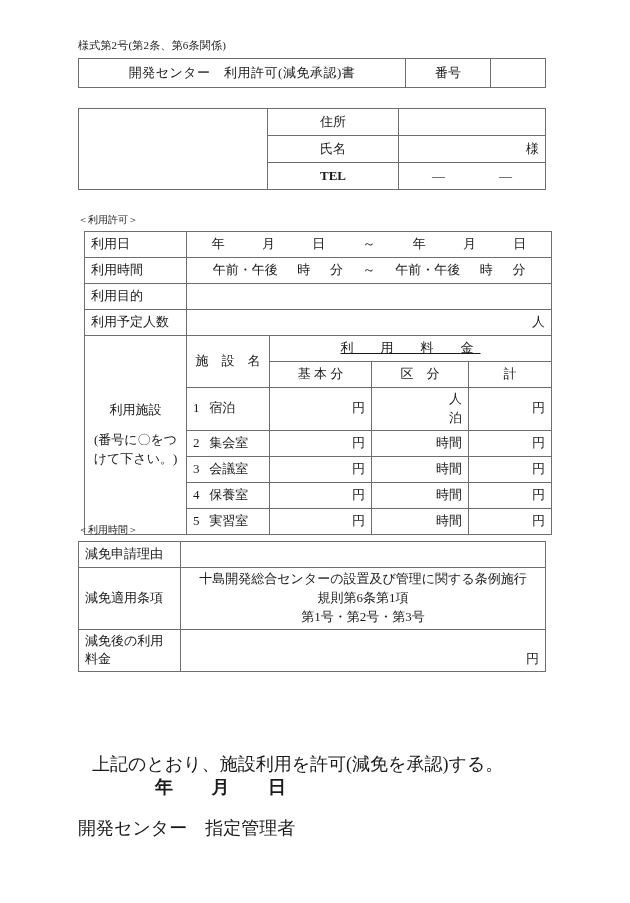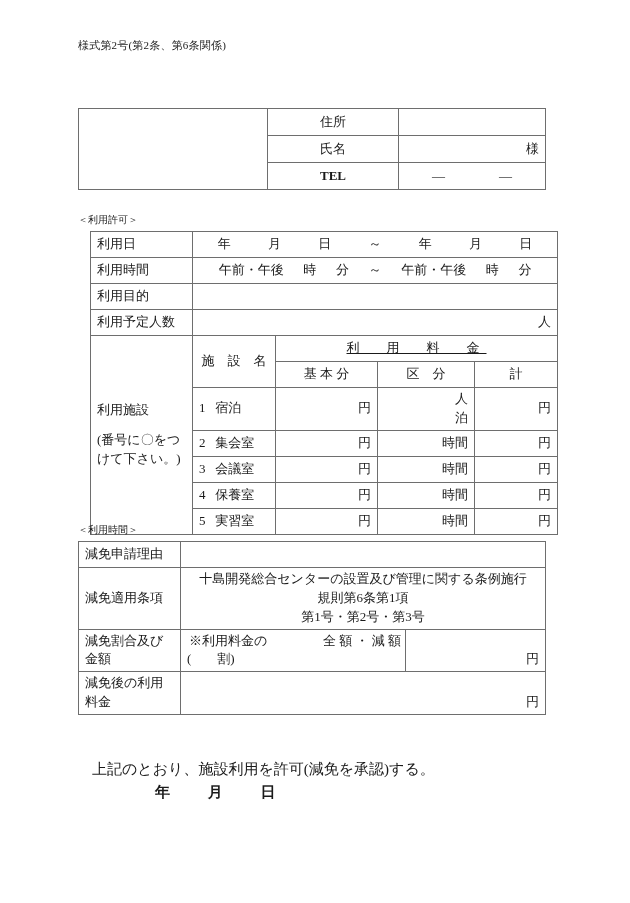--- a/index.html
+++ b/index.html
@@ -66,21 +66,21 @@
     position: absolute;
     left: 78px;
     font-size: 10px;
     white-space: nowrap;
     text-align: right;
   }
   #sec-permit { top: 213px; }
   #sec-reduce { top: 523px; }
 
   
-  #permit-table { left: 90px; top: 231px; width: 467px; border-radius: 10px; }
+  #permit-table { left: 84px; top: 231px; width: 467px; border-radius: 10px; }
   #permit-table td { height: 21px; }
 
   .spread {
     display: flex;
     justify-content: space-around;
     align-items: center;
     width: 100%;
     white-space: nowrap;
   }
   .spread-time {
@@ -88,48 +88,62 @@
     justify-content: space-evenly;
     align-items: center;
     width: 100%;
     white-space: nowrap;
   }
   .wide-sp { letter-spacing: 7px; text-decoration: underline; }
 
   .fac-label {
     line-height: 1.5;
     padding-top: 4px;
+    text-align: center;
   }
   .fac-label .sub { display: block; margin-top: 12px; }
   .stack { line-height: 1.15; }
 
   
   #reduce-table { left: 78px; top: 541px; width: 467px; }
   #reduce-table td { height: 21px; margin-left: 12px; }
   .clause { line-height: 1.5; padding: 4px 6px; }
 
   
   .foot {
     position: absolute;
-    font-size: 15px;
-    white-space: nowrap;
-    margin-top: 8px;
+    font-size: 18px;
+    white-space: nowrap;
   }
   #foot-statement { left: 92px; top: 752px; }
   #foot-date      { left: 155px; top: 775px; letter-spacing: 0px; font-weight: bold; }
   #foot-date span { margin-right: 34px; }
   #foot-signer    { left: 78px; top: 816px; }
 </style>
 </head>
 <body>
 
 <div class="page">
 
   <div class="caption">様式第2号(第2条、第6条関係)</div>
 
+  <table class="frm" id="title-table">
+    <colgroup>
+      <col style="width:327px">
+        <col style="width:85px">
+        <col style="width:55px">
+    </colgroup>
+    <tbody>
+      <tr>
+        <td class="ctr title-main">開発センター　利用許可(減免承認)書</td>
+        <td class="ctr">番号</td>
+        <td class="ctr"></td>
+      </tr>
+    </tbody>
+  </table>
 
   <table class="frm" id="applicant-table">
     <colgroup>
       <col style="width:189px">
         <col style="width:131px">
         <col style="width:147px">
     </colgroup>
     <tbody>
       <tr>
         <td rowspan="3"></td>
@@ -285,37 +299,27 @@
       </tr>
       <tr>
         <td>減免適用条項</td>
         <td colspan="2" class="ctr clause">
           <div>十島開発総合センターの設置及び管理に関する条例施行</div>
           <div>規則第6条第1項</div>
           <div>第1号・第2号・第3号</div>
         </td>
       </tr>
       <tr style="height:40px">
-        <td class="top">減免割合及び金額</td>
-        <td class="top">
-          <div class="spread" style="justify-content:space-between;padding:0 2px">
-            <span>※利用料金の</span>
-            <span>全 額 ・ 減 額</span>
-          </div>
-          <div>(　　割)</div>
-        </td>
-        <td class="rgt" style="vertical-align:bottom">円</td>
-      </tr>
-      <tr style="height:40px">
         <td class="top">減免後の利用料金</td>
         <td colspan="2" class="rgt" style="vertical-align:bottom">円</td>
       </tr>
     </tbody>
   </table>
 
   <div class="foot" id="foot-statement">上記のとおり、施設利用を許可(減免を承認)する。</div>
   <div class="foot" id="foot-date">
     <span>年</span>
     <span>月</span>
     <span>日</span>
   </div>
+  <div class="foot" id="foot-signer">開発センター　指定管理者</div>
 
 </div>
 
 </body></html>

